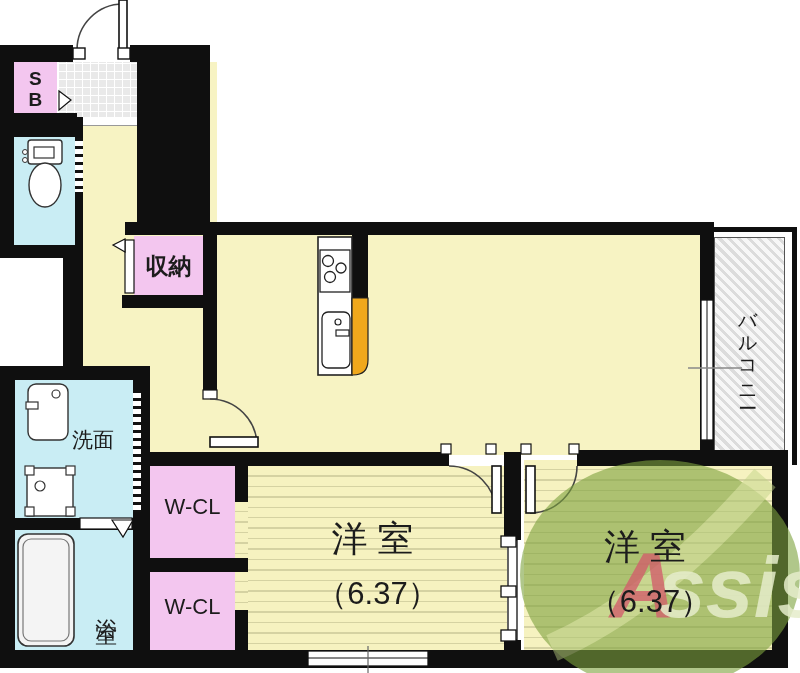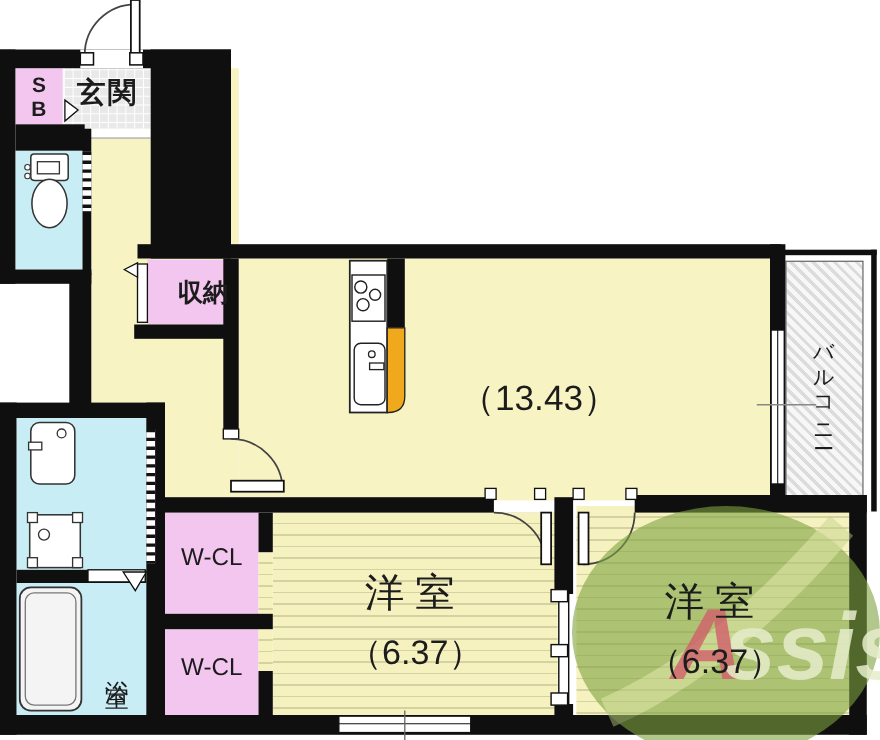--- a/index.html
+++ b/index.html
@@ -152,25 +152,24 @@
 
   <svg class="overlay" width="800" height="673" viewBox="0 0 800 673">
     <g opacity="0.6">
       <ellipse cx="660" cy="575" rx="140" ry="115" fill="#7da23e"></ellipse>
       <path d="M552,648 Q660,600 765,478" stroke="#bcd083" stroke-width="28" fill="none" opacity="0.75"></path>
     </g>
     <text x="610" y="617" font-family="Liberation Sans, sans-serif" font-size="92" font-weight="bold" font-style="italic" fill="#d2606c" opacity="0.8">A</text>
     <text x="658" y="617" font-family="Liberation Sans, sans-serif" font-size="86" font-weight="bold" font-style="italic" fill="#e6edcb" opacity="0.85">ssist</text>
   </svg>
 
-  <div class="label" style="left:60px;top:70px;width:76px;font-size:26px;letter-spacing:2px;font-weight:bold;">玄関</div>
   <div class="label v-text" style="left:24px;top:66px;height:46px;font-size:19px;font-weight:bold;">SB</div>
-  <div class="label" style="left:134px;top:253px;width:69px;font-size:23px;font-weight:bold;margin-left:16px;">収納</div>
-  <div class="label" style="left:350px;top:344px;width:280px;font-size:32px;">（13.43）</div>
+  <div class="label" style="left:134px;top:253px;width:69px;font-size:23px;font-weight:bold;">収納</div>
   <div class="label" style="left:50px;top:424px;width:86px;font-size:21px;line-height:1.5;">
+    <span style="display:block;">洗面</span>
   </div>
   <div class="label v-text" style="left:94px;top:562px;height:85px;font-size:22px;letter-spacing:4px;">浴室</div>
   <div class="label" style="left:150px;top:494px;width:85px;font-size:22px;">W-CL</div>
   <div class="label" style="left:150px;top:594px;width:85px;font-size:22px;">W-CL</div>
   <div class="label" style="left:260px;top:518px;width:235px;font-size:36px;letter-spacing:10px;">洋室</div>
   <div class="label" style="left:260px;top:576px;width:235px;font-size:31px;">（6.37）</div>
   <div class="label" style="left:545px;top:526px;width:210px;font-size:36px;letter-spacing:10px;">洋室</div>
   <div class="label" style="left:545px;top:584px;width:210px;font-size:31px;">（6.37）</div>
   <div class="label v-text" style="left:737px;top:250px;height:200px;font-size:19px;letter-spacing:3px;">バルコニー</div>
 

